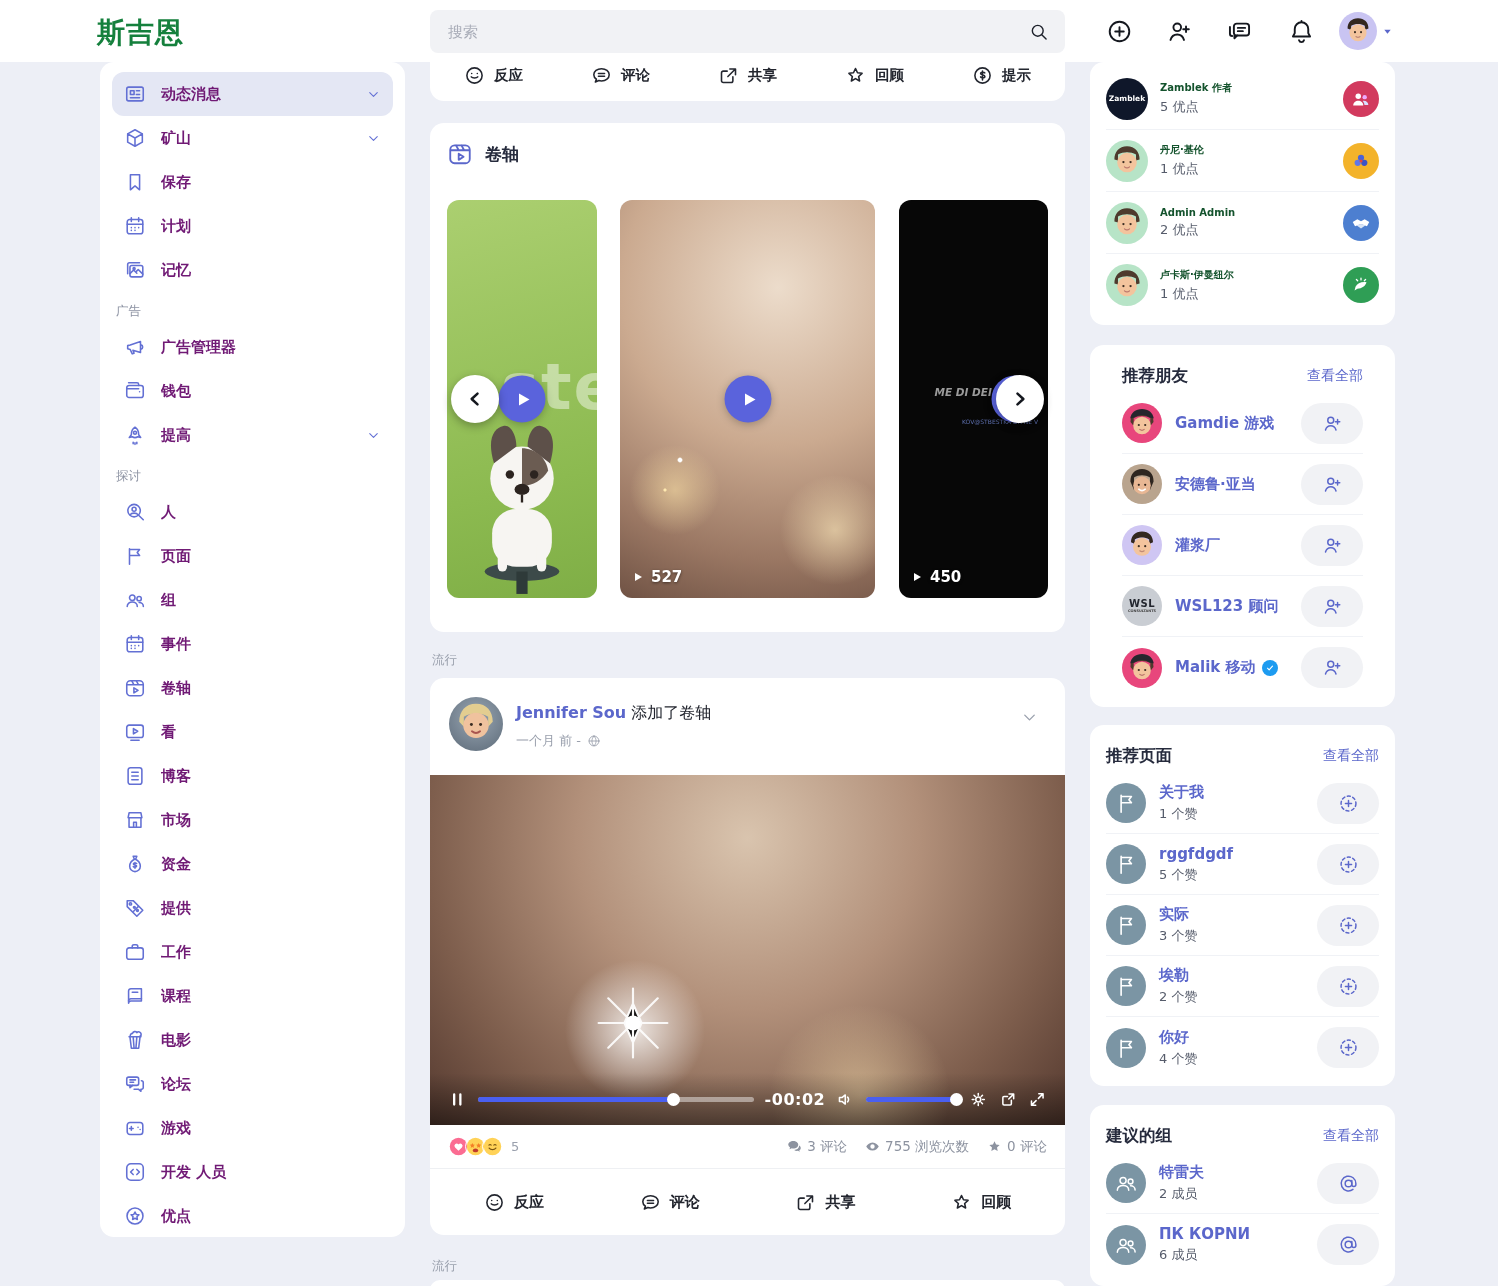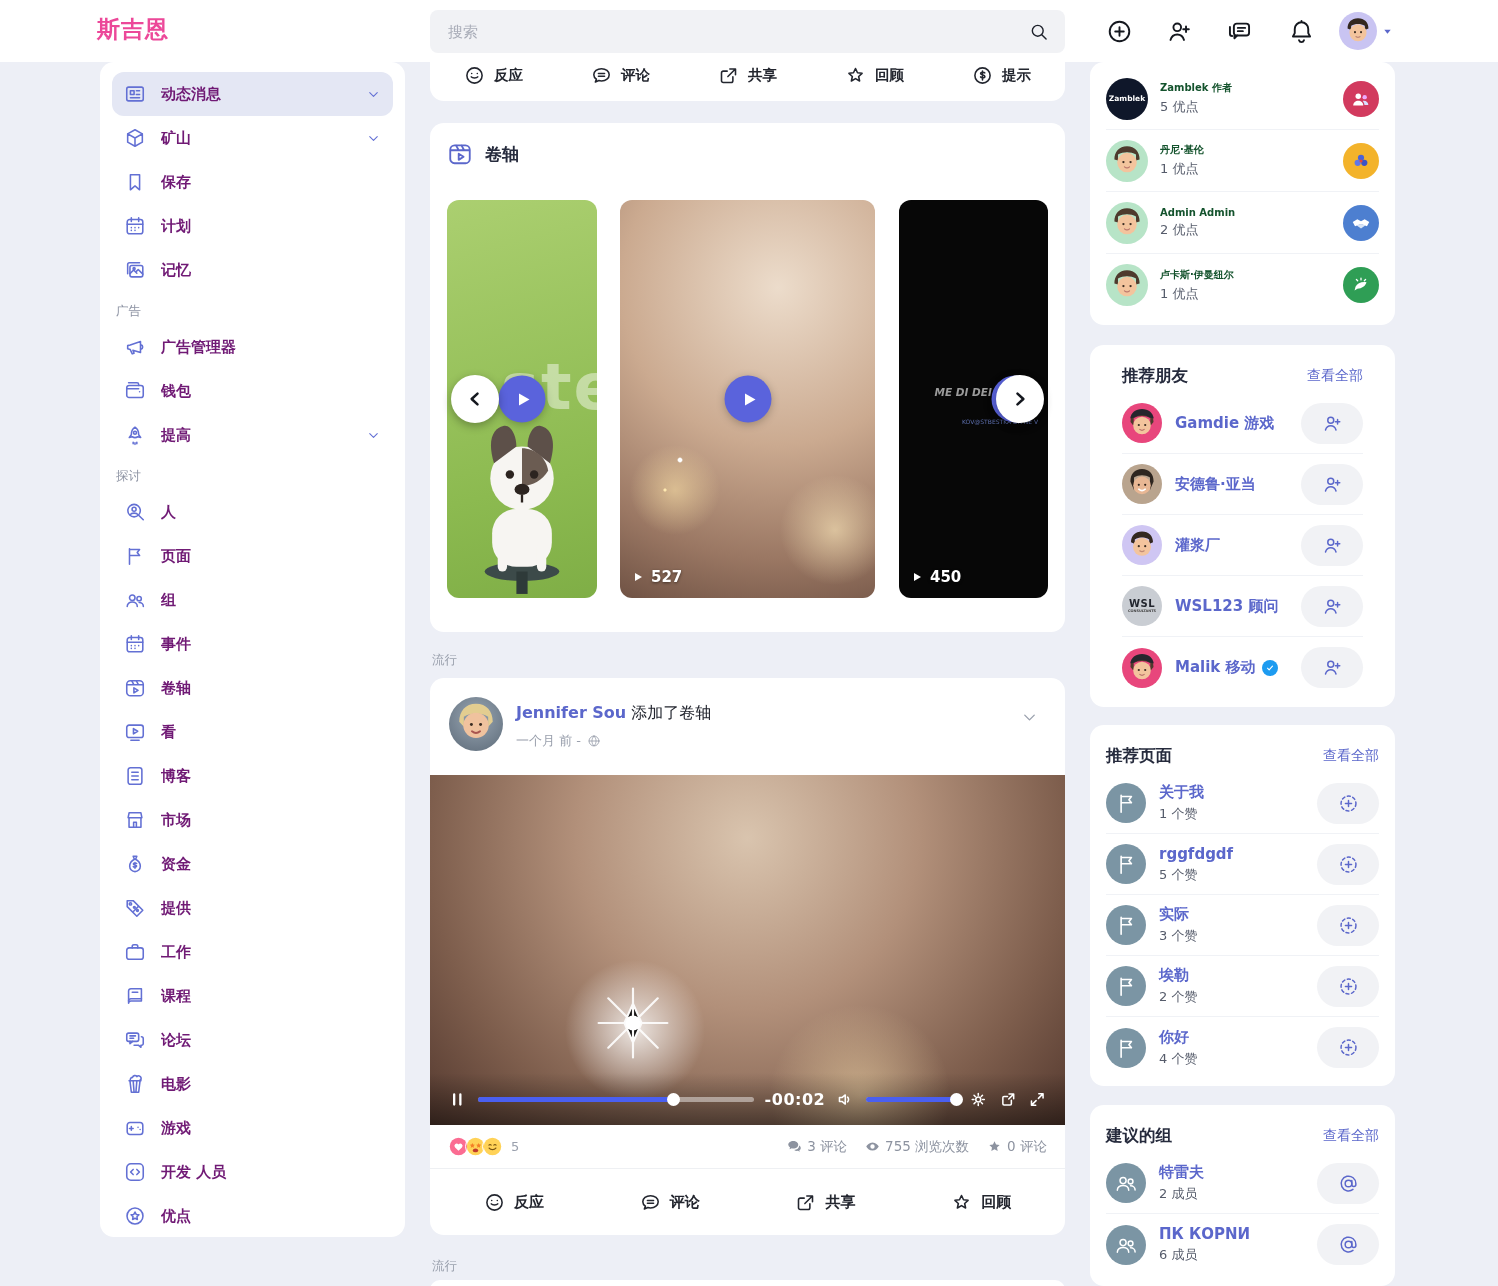--- a/index.html
+++ b/index.html
@@ -2,21 +2,21 @@
 <html><head>
 <meta charset="utf-8">
 <style>
   html,body{margin:0;padding:0;background:#e4e6ee;}
   *{box-sizing:border-box;font-family:"DejaVu Sans","Liberation Sans",sans-serif;}
   .page{position:relative;width:1498px;height:1286px;background:#edeff6;overflow:hidden;margin:0 auto;}
   svg.ic{display:block;fill:none;stroke:currentColor;stroke-width:1.7;stroke-linecap:round;stroke-linejoin:round;}
   svg.fl{display:block;stroke:none;}
   
   .navbar{position:absolute;left:0;top:0;width:100%;height:62px;background:#fff;z-index:20;}
-  .logo{position:absolute;left:97px;top:14px;font-size:23px;font-weight:800;color:#ec4899;letter-spacing:1px;}
+  .logo{position:absolute;left:97px;top:14px;font-size:28px;font-weight:800;color:#15803d;letter-spacing:1px;}
   .search{position:absolute;left:430px;top:10px;width:635px;height:43px;background:#f1f2f5;border-radius:8px;display:flex;align-items:center;padding:0 16px;}
   .search input{flex:1;border:none;background:transparent;outline:none;font-size:15px;color:#3a3f4e;}
   .search input::placeholder{color:#a9adb8;}
   .search .mag{color:#1d212b;width:20px;height:20px;}
   .navico{position:absolute;top:18px;width:27px;height:27px;color:#15181f;cursor:pointer;}
   .avatar-btn{position:absolute;left:1339px;top:12px;width:38px;height:38px;border-radius:50%;background:#c9c4f2;overflow:hidden;cursor:pointer;}
   .caret{position:absolute;left:1381px;top:26px;width:13px;height:11px;color:#5b67cb;}
   
   .sidebar{position:absolute;left:100px;top:62px;width:305px;height:1175px;background:#fff;border-radius:14px;padding:10px 12px;}
   .sitem{display:flex;align-items:center;height:44px;padding:0 12px;border-radius:12px;gap:15px;cursor:pointer;}
@@ -590,29 +590,29 @@
       <span class="lbl">工作</span>
     </div>
     <div class="sitem">
       <svg class="ic sic">
           <use href="#i-book"></use>
         </svg>
       <span class="lbl">课程</span>
     </div>
     <div class="sitem">
       <svg class="ic sic">
+          <use href="#i-popcorn"></use>
+        </svg>
+      <span class="lbl">电影</span>
+    </div>
+    <div class="sitem">
+      <svg class="ic sic">
           <use href="#i-forums"></use>
         </svg>
       <span class="lbl">论坛</span>
-    </div>
-    <div class="sitem">
-      <svg class="ic sic">
-          <use href="#i-popcorn"></use>
-        </svg>
-      <span class="lbl">电影</span>
     </div>
     <div class="sitem">
       <svg class="ic sic">
           <use href="#i-gamepad"></use>
         </svg>
       <span class="lbl">游戏</span>
     </div>
     <div class="sitem">
       <svg class="ic sic">
           <use href="#i-code"></use>

